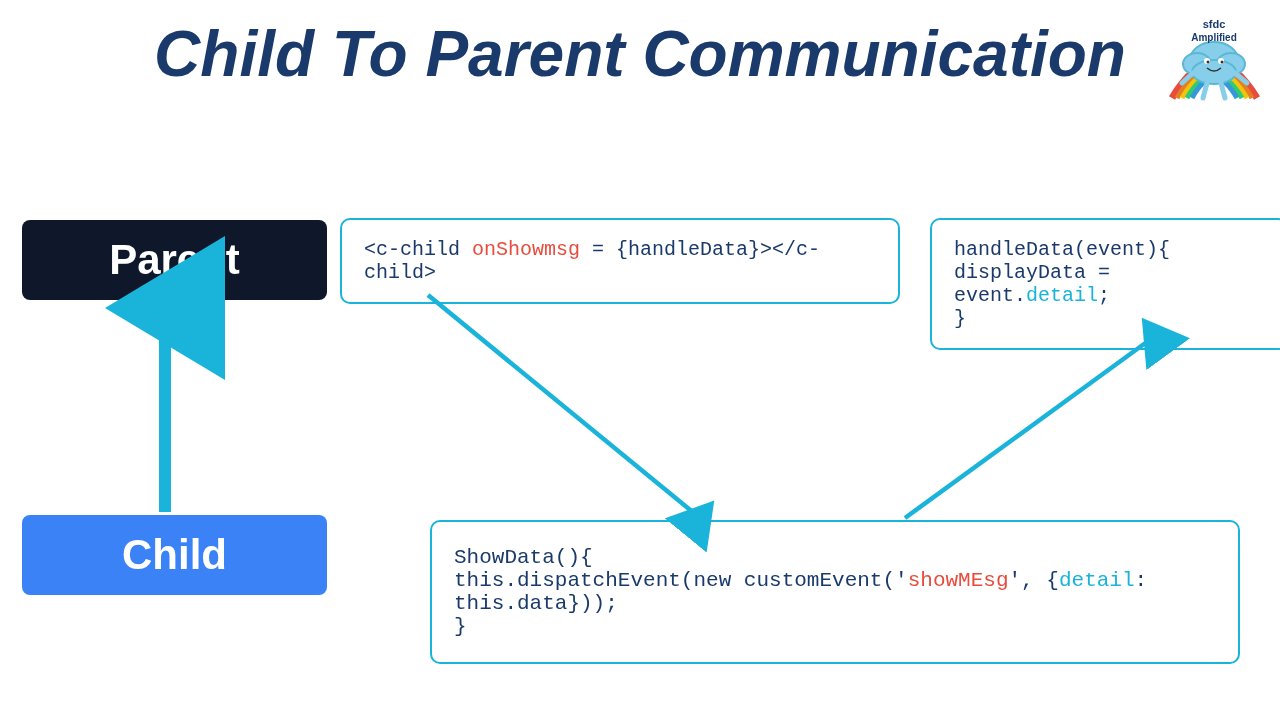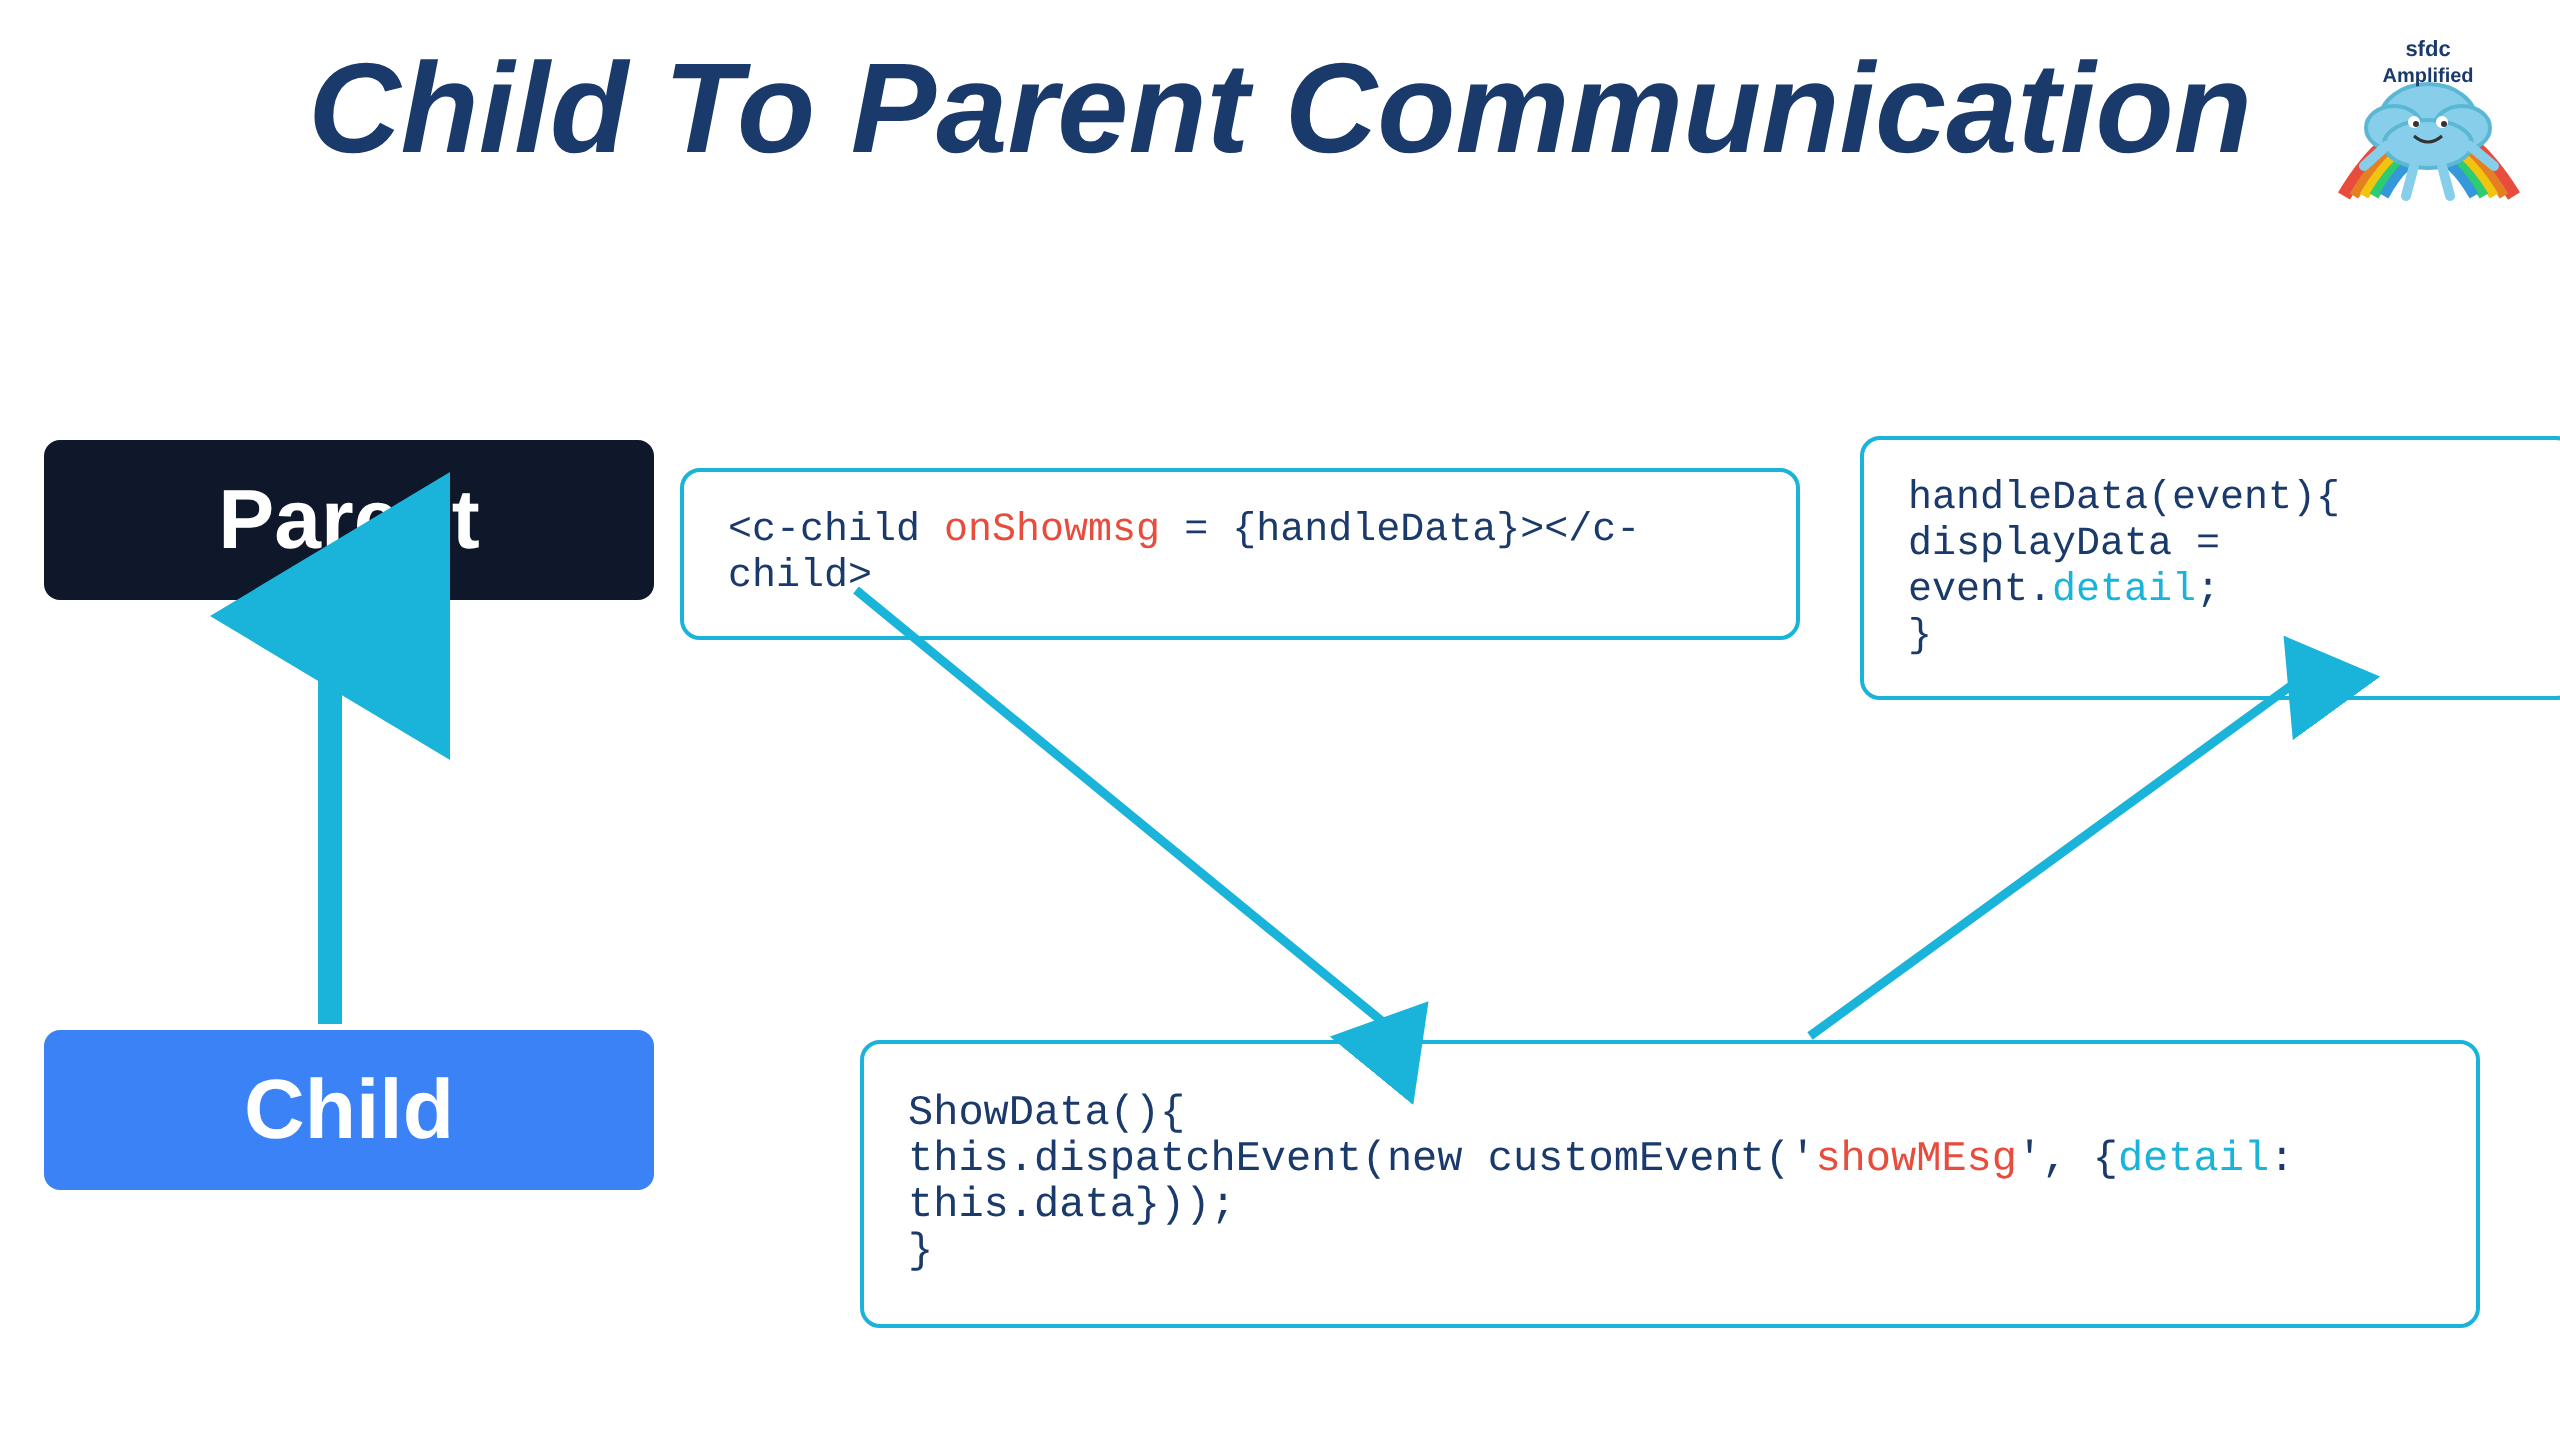--- a/index.html
+++ b/index.html
@@ -73,21 +73,20 @@
       top: 218px;
       left: 340px;
       width: 560px;
       border: 2.5px solid #1ab3d9;
       border-radius: 10px;
       padding: 18px 22px;
       font-size: 20px;
       font-family: 'Courier New', monospace;
       color: #1a3a6b;
       background: white;
-      margin-top: 16px;
     }
 
     .code-box-right {
       position: absolute;
       top: 218px;
       left: 930px;
       width: 358px;
       border: 2.5px solid #1ab3d9;
       border-radius: 10px;
       padding: 18px 22px;

